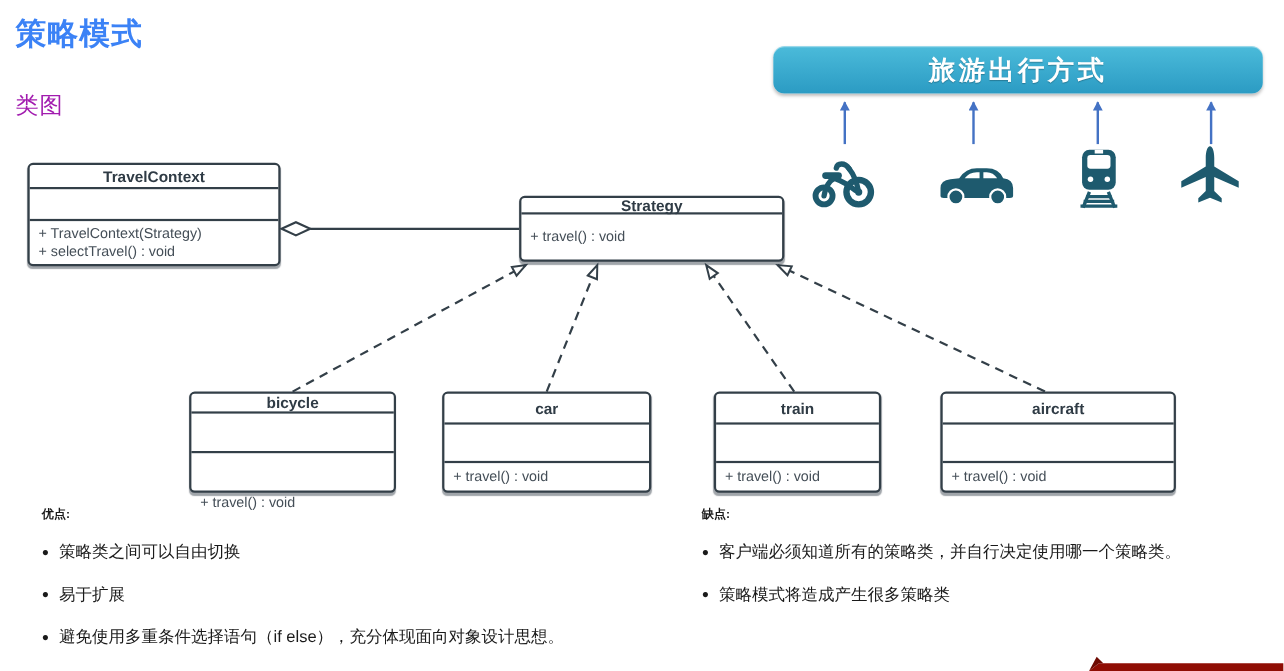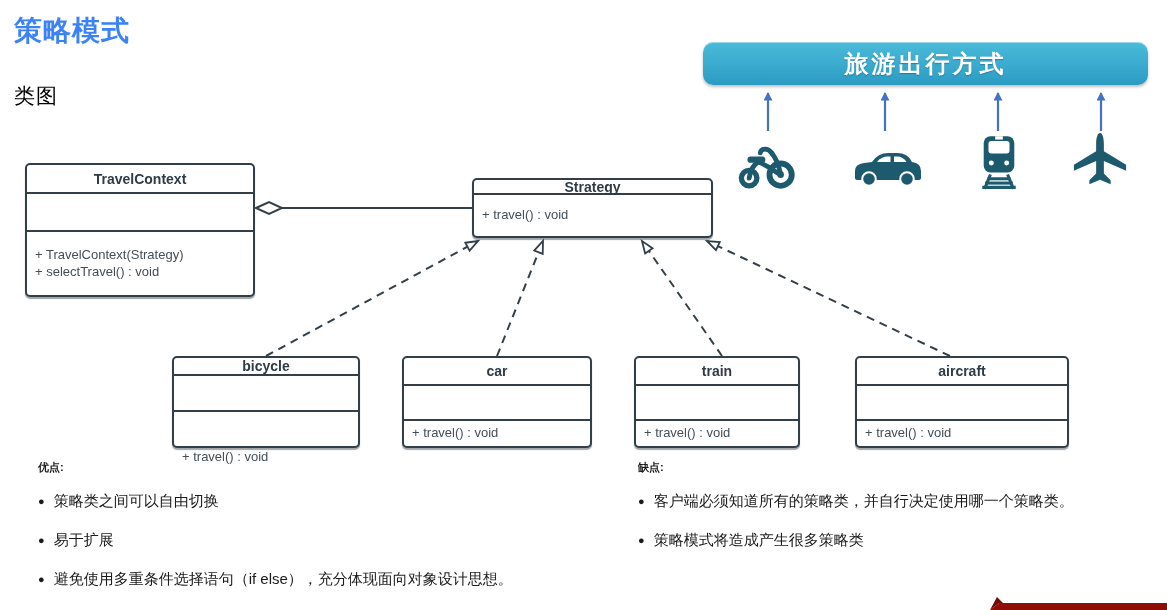--- a/index.html
+++ b/index.html
@@ -4,53 +4,53 @@
 <style>
   * { margin:0; padding:0; box-sizing:border-box; }
   html,body { width:1167px; height:610px; background:#ffffff;
     font-family:"Liberation Sans", sans-serif; overflow:hidden; }
   .stage { position:relative; width:1167px; height:610px; background:#fff; }
 
   
   .page-title { position:absolute; left:14px; top:12px; font-size:28px;
     font-weight:bold; color:#3b82f6; letter-spacing:1px; }
   .page-subtitle { position:absolute; left:14px; top:82px; font-size:21px;
-    color:#000000; letter-spacing:1px; }
+    color:#a21caf; letter-spacing:1px; }
 
   
   .banner { position:absolute; left:703px; top:42px; width:445px; height:43px;
     border-radius:10px; background:linear-gradient(#4BBBDA,#2B9BC3);
     box-shadow:0 2px 3px rgba(0,0,0,.25), inset 0 1px 0 rgba(255,255,255,.45);
     display:flex; align-items:center; justify-content:center; z-index:3; }
   .banner span { color:#fff; font-weight:bold; font-size:24px; letter-spacing:3px;
     text-shadow:0 1px 1px rgba(0,0,0,.25); }
 
   
   .uml-box { position:absolute; background:#fff; border:2px solid #333F48;
     border-radius:5px; box-shadow:0 2px 1px rgba(45,56,66,.45); z-index:2;
     display:flex; flex-direction:column; }
   .uml-title { border-bottom:2px solid #333F48; display:flex; align-items:center;
     justify-content:center; font-weight:bold; font-size:14px; color:#2F3B45; }
   .uml-attrs { border-bottom:2px solid #333F48; }
   .uml-methods { flex:1; padding:3px 8px; font-size:13px; color:#444E57;
     line-height:16.5px; display:flex; flex-direction:column; justify-content:center; }
 
-  .box-travelcontext { left:25px; top:163px; width:230px; height:134px; }
+  .box-travelcontext { left:25px; top:148px; width:230px; height:94px; }
   .box-travelcontext .uml-title { height:29px; }
   .box-travelcontext .uml-attrs { height:38px; }
 
   .box-strategy { left:472px; top:178px; width:241px; height:60px; }
   .box-strategy .uml-title { height:15px; }
 
   .box-sub { top:356px; height:92px; }
   .box-sub .uml-title { height:28px; }
   .box-sub .uml-attrs { height:35px; }
   .box-bicycle { left:172px; width:188px;gap:34px; }
   .box-car { left:402px; width:190px; }
-  .box-train { left:634px; width:166px; }
+  .box-train { left:649px; width:152px; }
   .box-aircraft { left:855px; width:214px; }
 
   
   .connectors { position:absolute; left:0; top:0; z-index:1; pointer-events:none; }
   .icon-svg { position:absolute; z-index:3; }
 
   
   .notes { position:absolute; z-index:2; color:#1a1a1a; }
   .notes-pros { left:38px; top:460px; width:585px; }
   .notes-cons { left:638px; top:460px; width:525px; }

